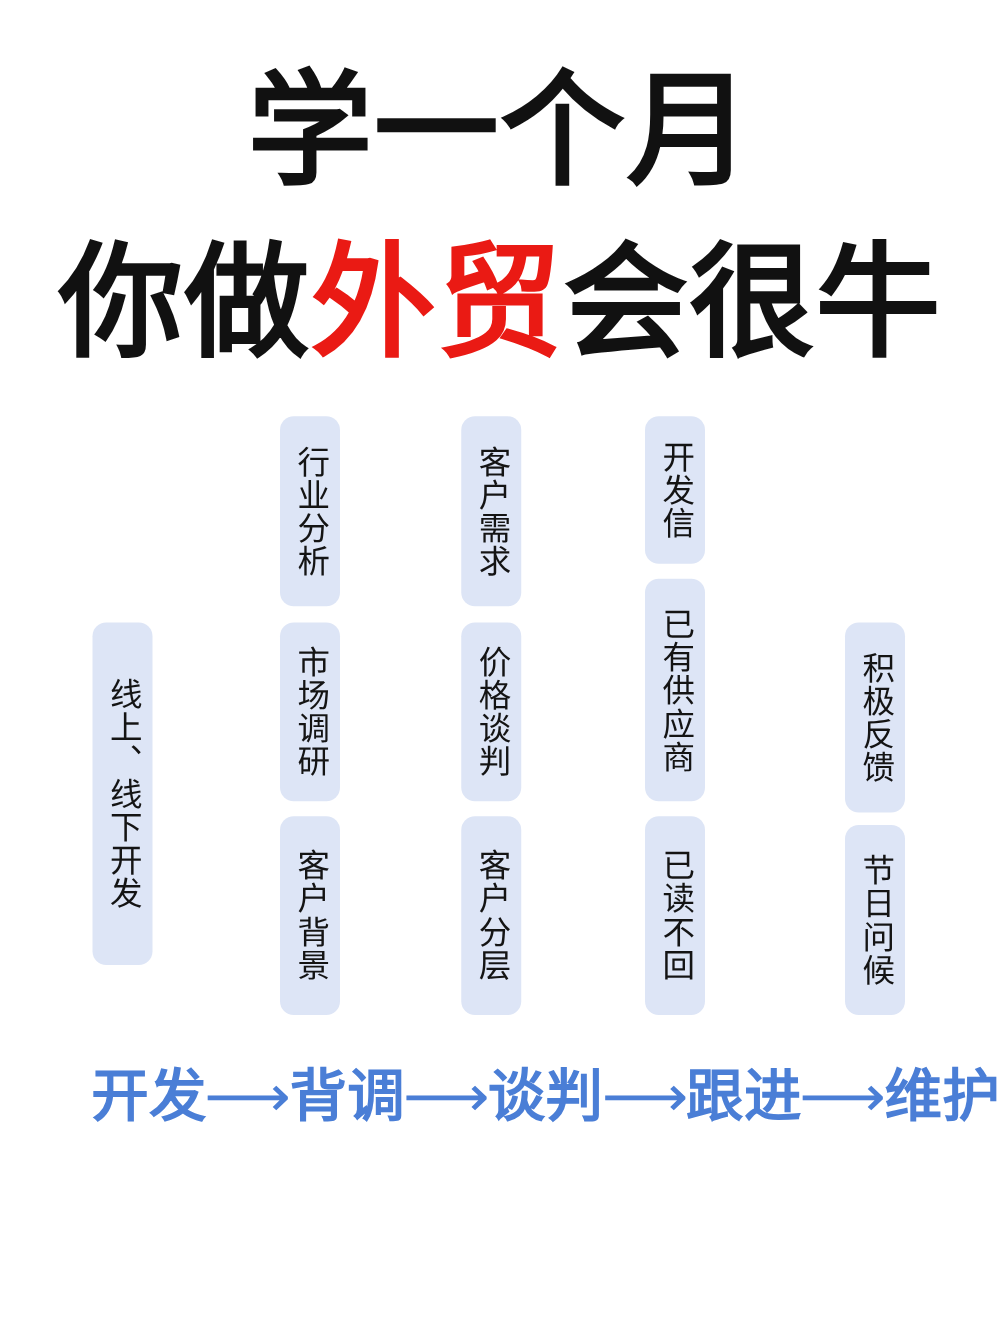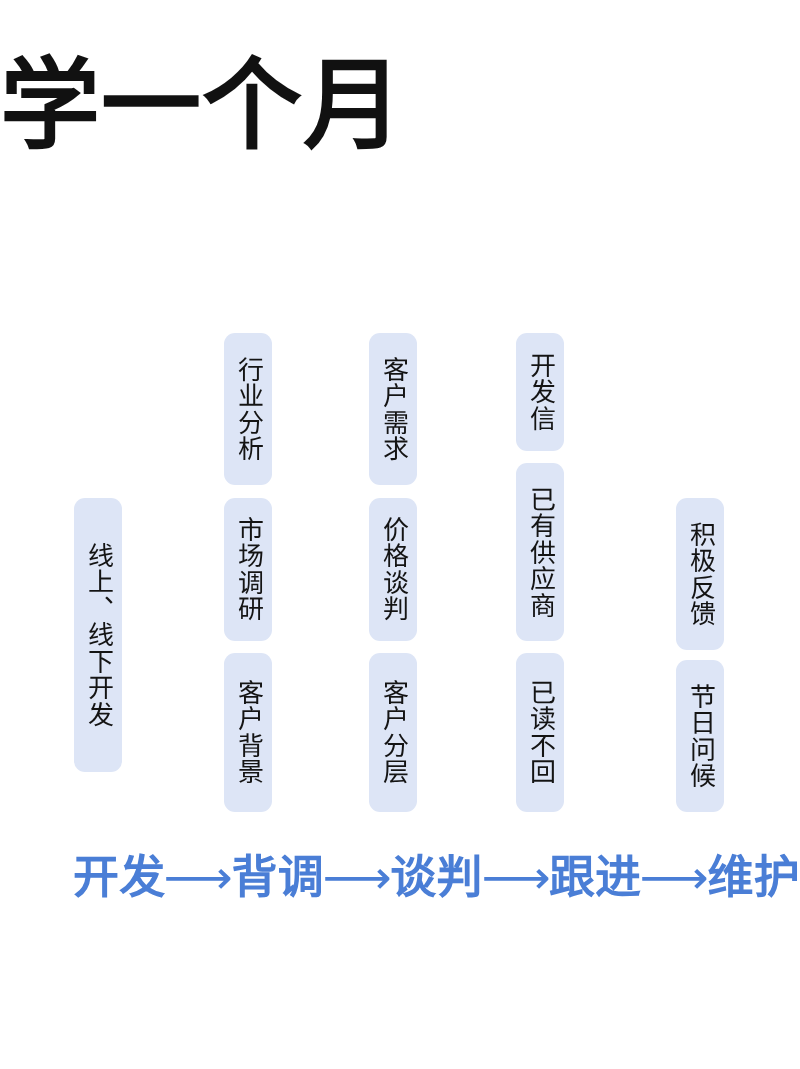--- a/index.html
+++ b/index.html
@@ -23,21 +23,21 @@
     inset: 0;
     background: #ffffff;
   }
 
   
   .headline {
     position: absolute;
     left: 0;
     right: 0;
     top: 52px;
-    text-align: left;
+    text-align: center;
   }
   .headline-line {
     display: block;
     font-weight: 700;
     letter-spacing: 0.01em;
     line-height: 1.06;
     white-space: nowrap;
   }
   .headline-line-1 {
     font-size: 100px;
@@ -114,20 +114,21 @@
     transform: scaleX(1.05);
   }
 </style>
 </head>
 <body>
 
 <div class="poster">
 
   <div class="headline">
     <span class="headline-line headline-line-1">学一个月</span>
+    <span class="headline-line headline-line-2"><span>你做</span><span class="headline-em">外贸</span><span>会很牛</span></span>
   </div>
 
   <div class="board" id="board">
       <div class="column col-1">
         <div class="pill" style="top: 173px; height: 274px;">
           <span class="pill-text">线上、线下开发</span>
         </div>
       </div>
       <div class="column col-2">
         <div class="pill" style="top: 8px; height: 152px;">

